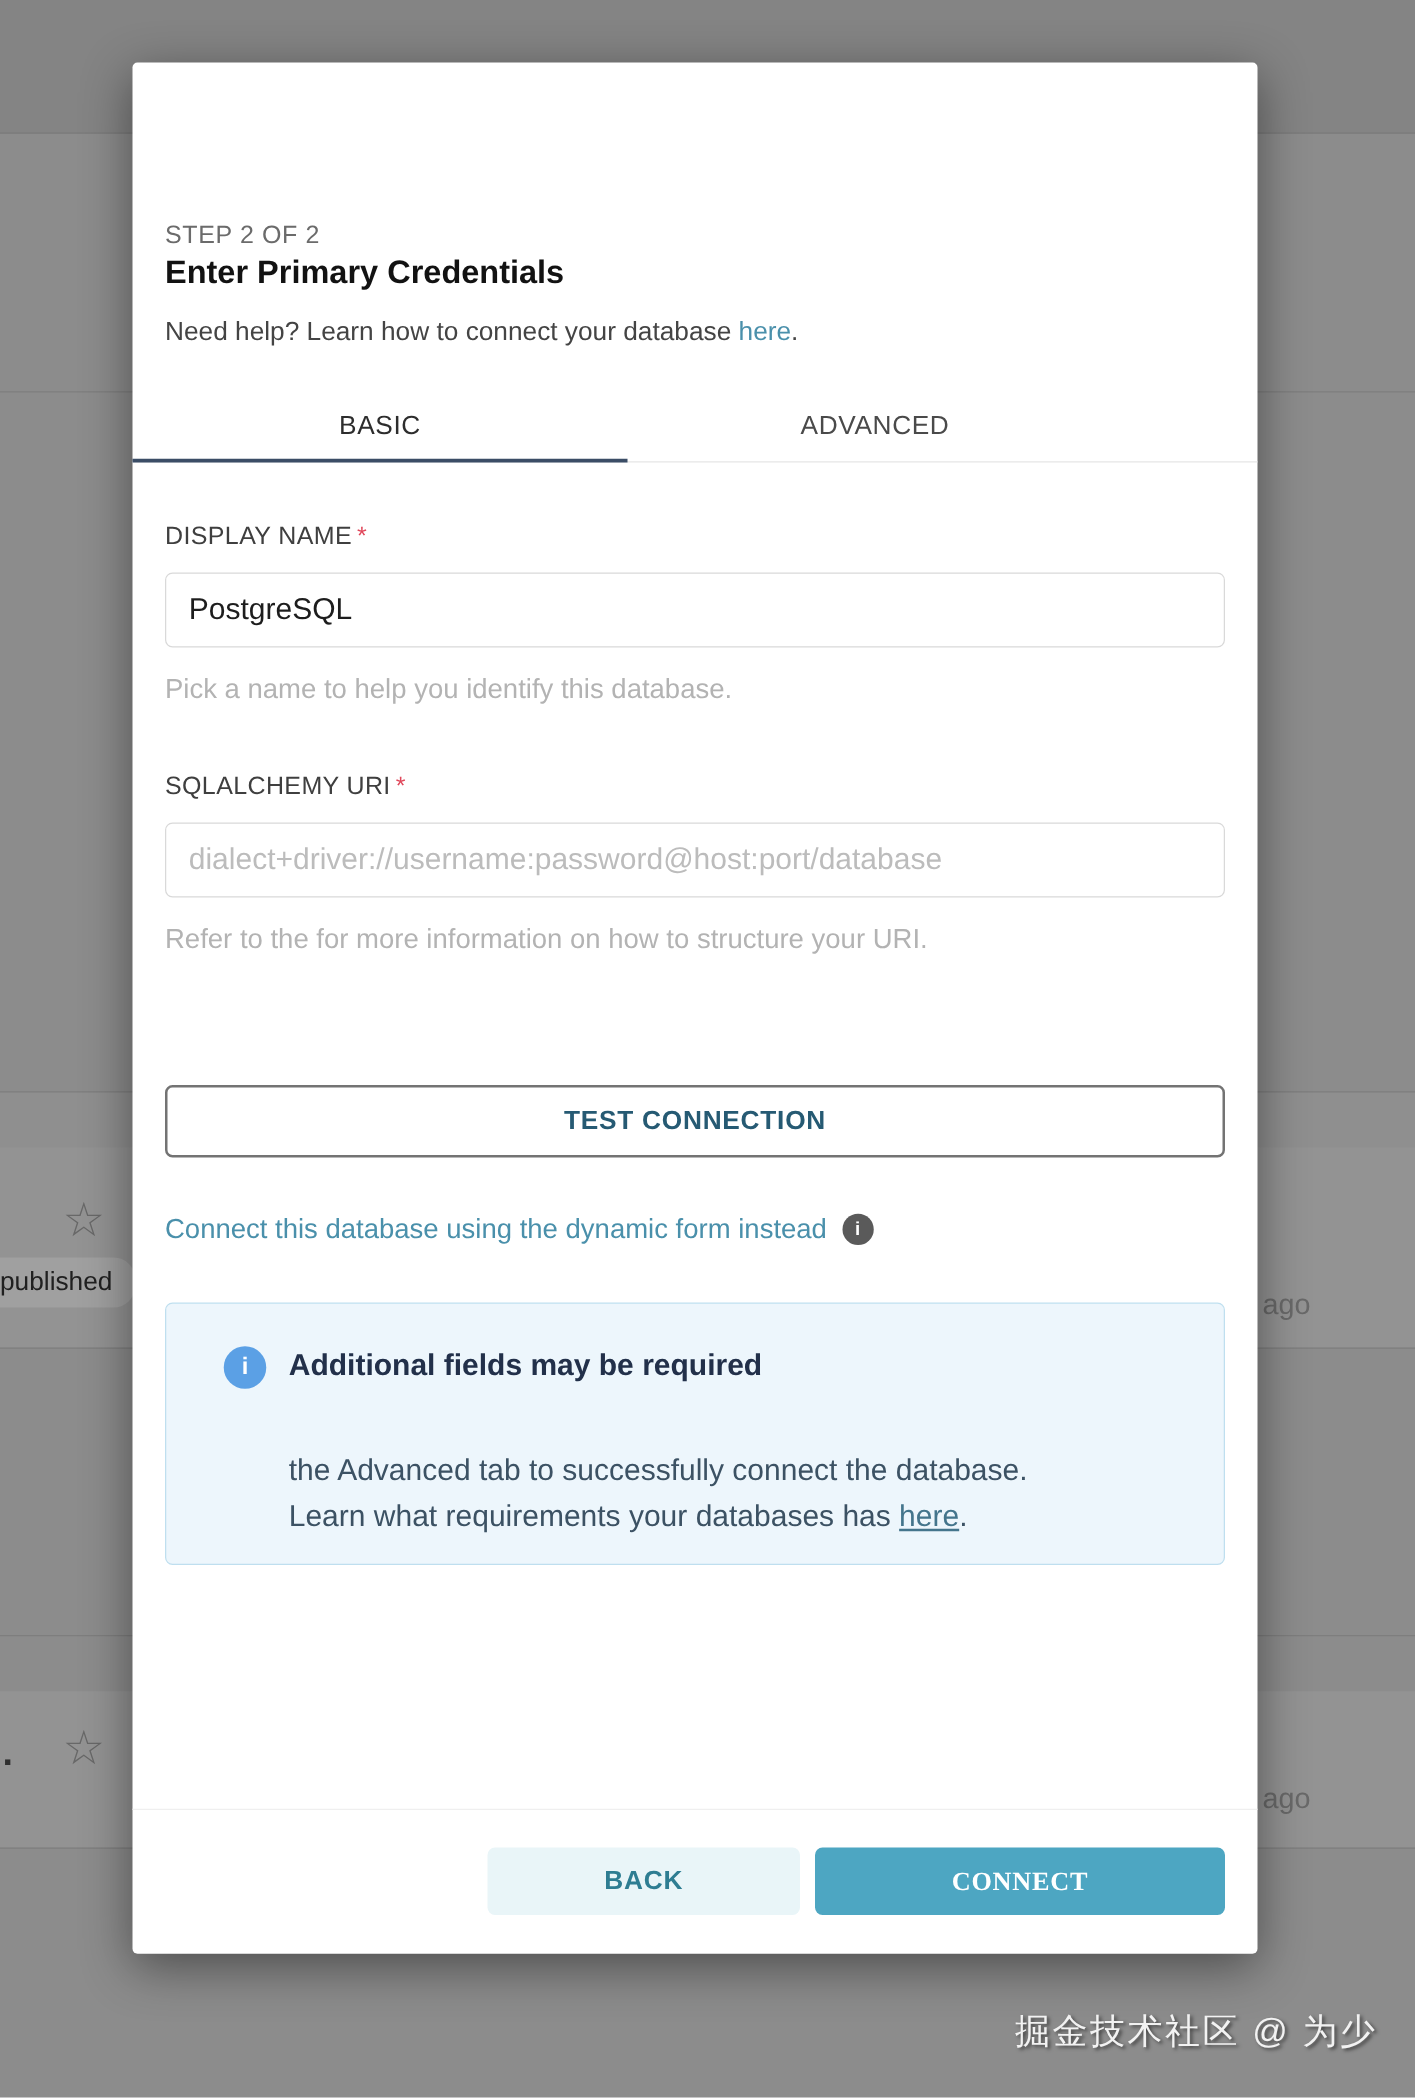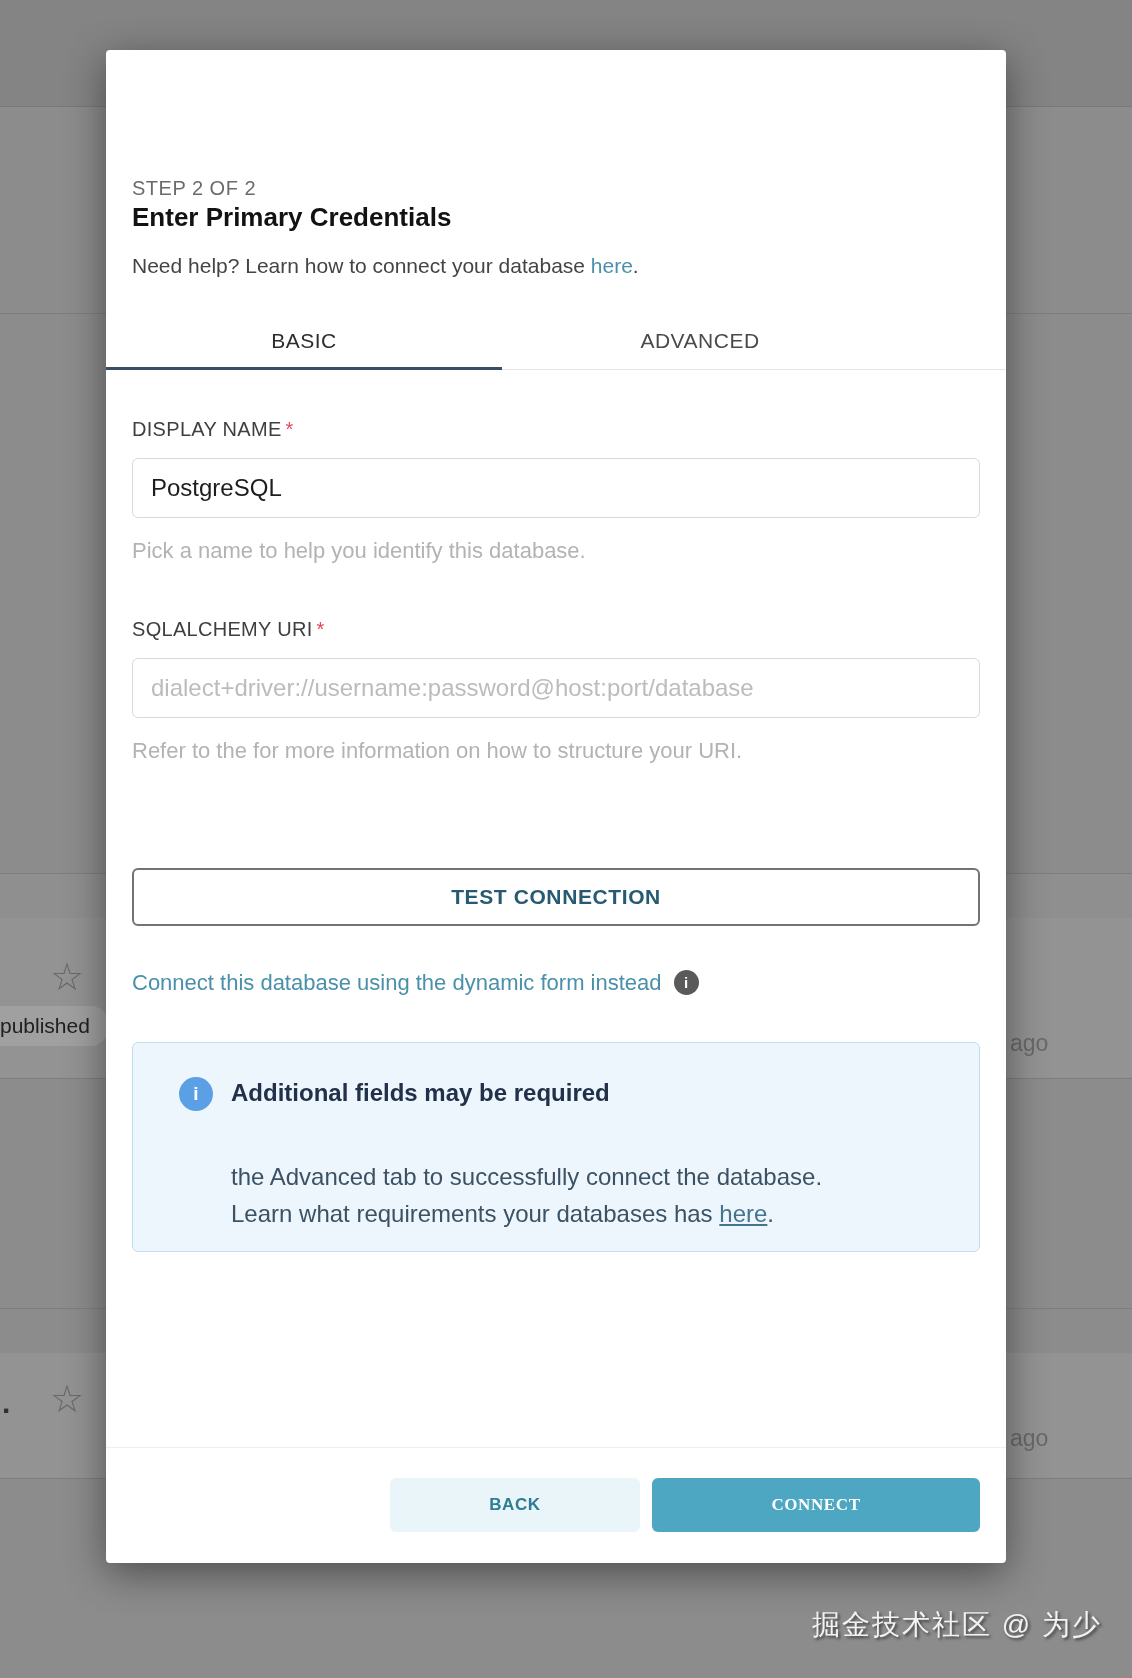--- a/index.html
+++ b/index.html
@@ -86,21 +86,21 @@
   .text-input::placeholder { color: #bcbcbc; opacity: 1; }
   .helper { position: absolute; left: 26px; font-size: 22px; color: #b3b3b3; }
 
   .test-btn {
     position: absolute; left: 26px; top: 818px; width: 848px; height: 58px;
     background: #ffffff; border: 2px solid #737373; border-radius: 6px;
     font-size: 21px; font-weight: 600; letter-spacing: 0.6px; color: #265a73;
     cursor: pointer; font-family: "Liberation Sans", sans-serif;
   }
 
-  .dyn-link-row { position: absolute; left: 26px; top: 920px; display: flex; gap: 12px; }
+  .dyn-link-row { position: absolute; left: 26px; top: 920px; display: flex; align-items: center; gap: 12px; }
   .dyn-link { font-size: 22px; color: #4a90ab; cursor: pointer; }
   .info-dark {
     width: 25px; height: 25px; border-radius: 50%;
     background: #5a5a5a; color: #ffffff;
     display: flex; align-items: center; justify-content: center;
     font-size: 15px; font-weight: 700; font-style: normal; cursor: pointer;
   }
 
   
   .alert {
@@ -116,21 +116,21 @@
   }
   .alert-title { position: absolute; left: 98px; top: 36px; font-size: 24px; font-weight: 700; color: #22304a; }
   .alert-body { position: absolute; left: 98px; top: 78px; font-size: 24px; color: #3c5264; line-height: 37px; width: 700px; }
   .alert-body .alert-link { color: #44758c; text-decoration: underline; cursor: pointer; }
 
   
   .footer-divider { position: absolute; left: 0; top: 1397px; width: 100%; height: 1px; background: #efefef; }
   .btn {
     position: absolute; top: 1428px; height: 54px;
     border: none; border-radius: 6px;
-    font-size: 17px; font-weight: 600; letter-spacing: 0.6px;
+    font-size: 21px; font-weight: 600; letter-spacing: 0.6px;
     cursor: pointer; font-family: "Liberation Sans", sans-serif;
   }
   .btn-back { left: 284px; width: 250px; background: #e9f5f8; color: #2e7d92; }
   .btn-connect { left: 546px; width: 328px; background: #4da6c2; color: #ffffff; font-family: Liberation Serif, serif; }
 </style>
 </head>
 <body>
 
 <div class="bg-layer">
   <div class="bg-topband"></div>

